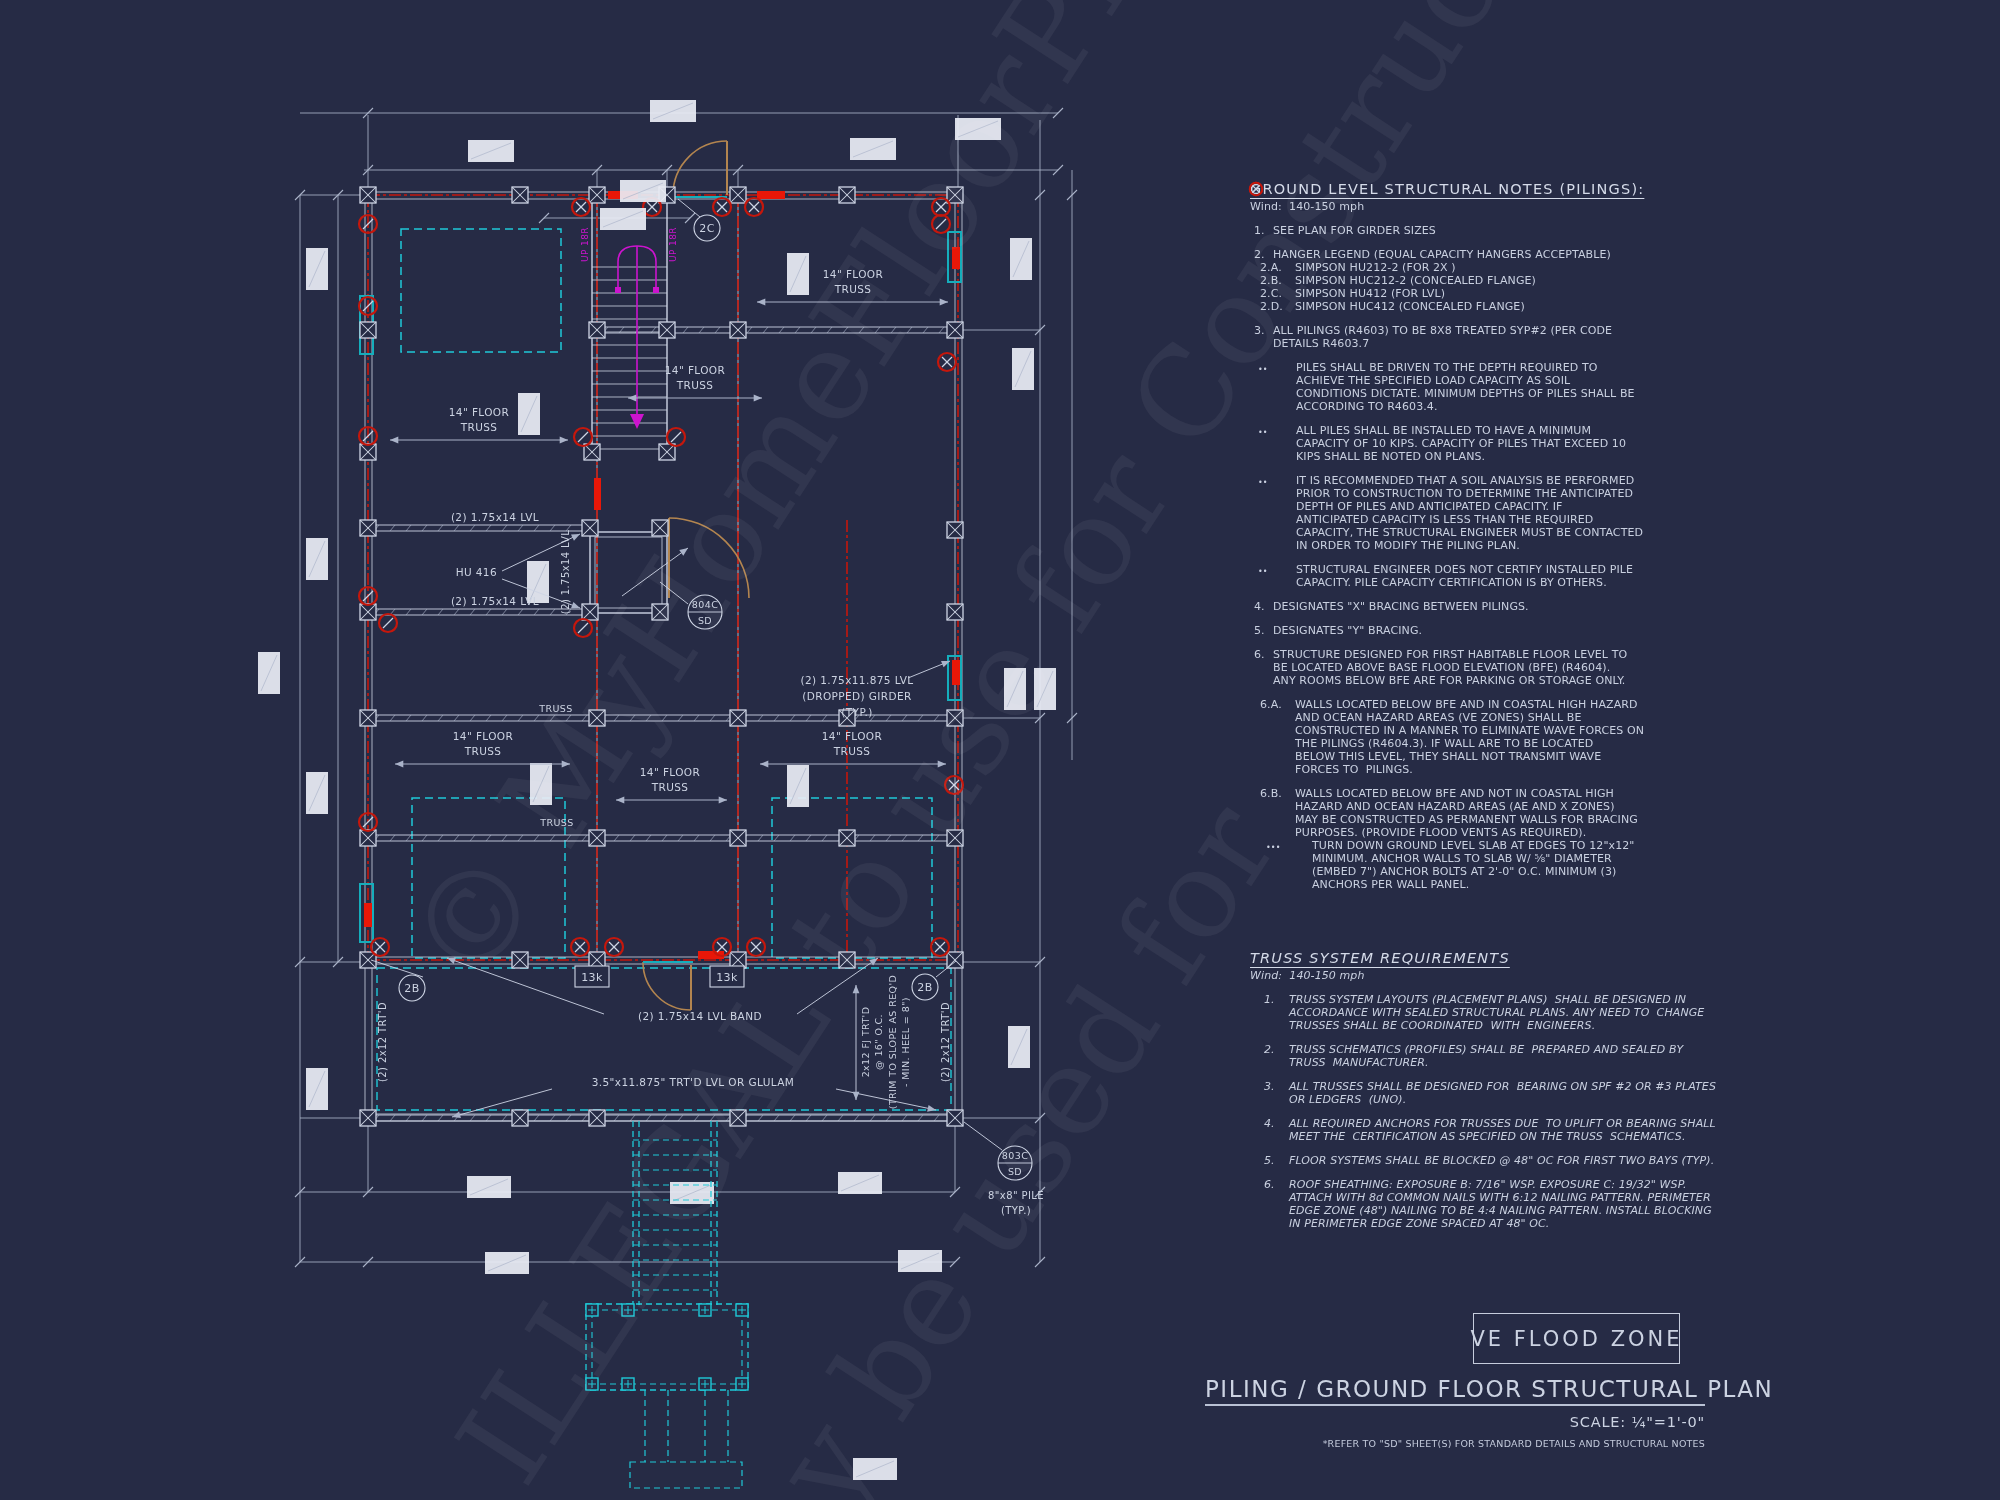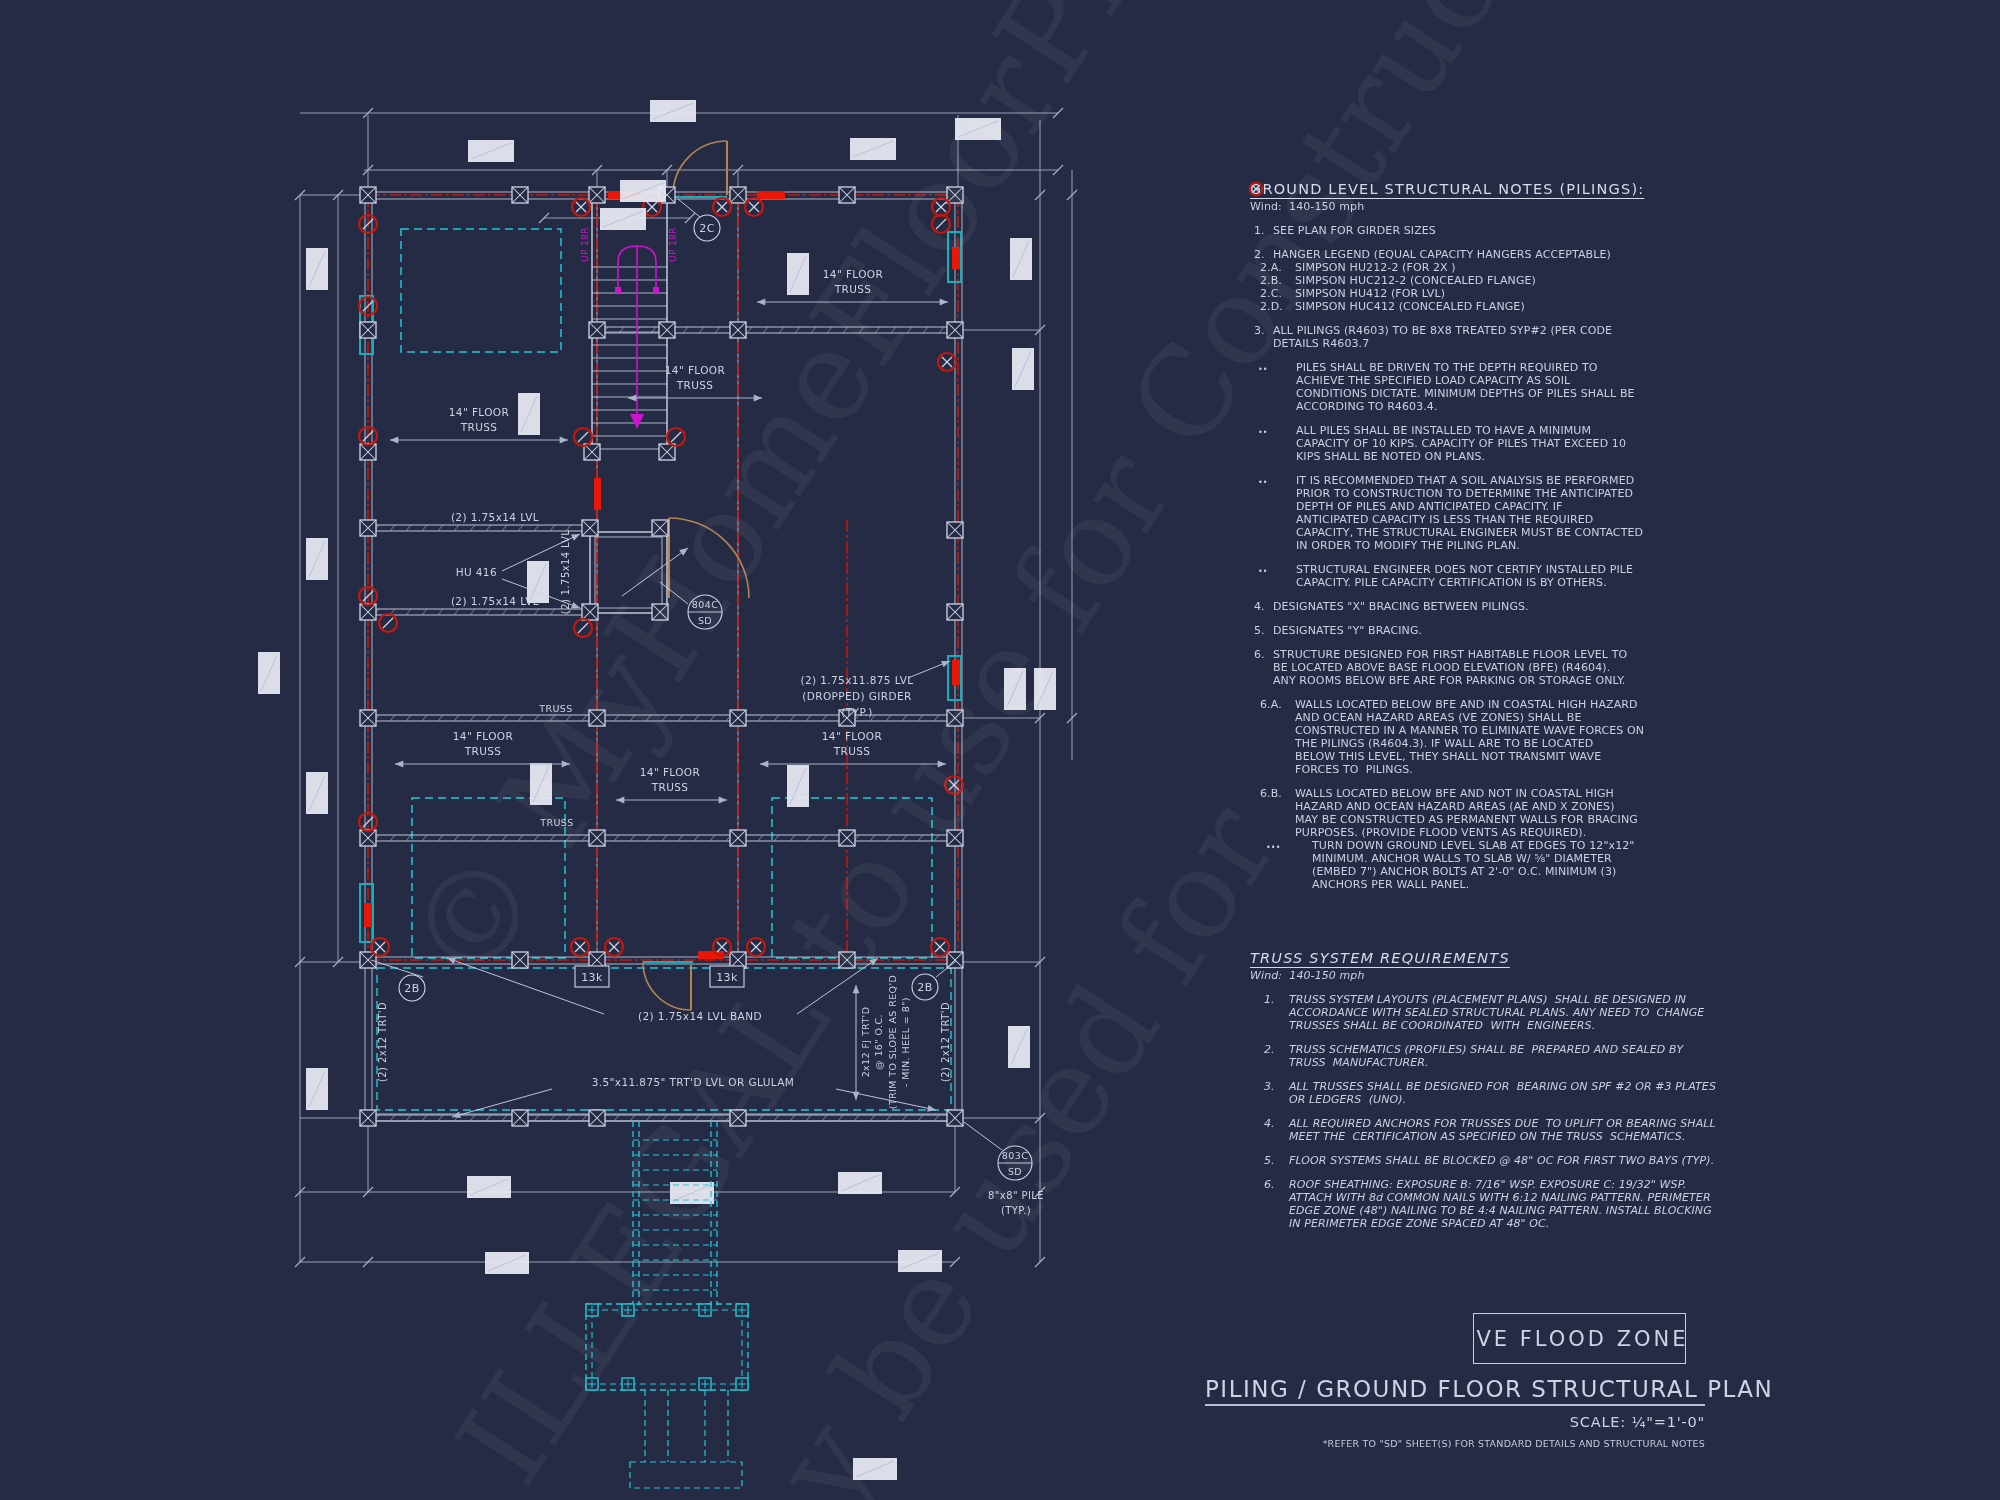--- a/index.html
+++ b/index.html
@@ -18,21 +18,21 @@
   .n-row.tight{margin-top:0;}
   .n-num{flex:0 0 19px;white-space:pre;}
   .n-row.sub{padding-left:10px;} .n-row.sub .n-num{flex:0 0 35px;}
   .n-row.bullet{padding-left:8px;} .n-row.bullet .n-num{flex:0 0 38px;font-size:8px;padding-top:2px;}
   .n-row.subbullet{padding-left:16px;} .n-row.subbullet .n-num{flex:0 0 46px;font-size:8px;padding-top:2px;}
   .n-row.trow{padding-left:14px;} .n-row.trow .n-num{flex:0 0 25px;}
   .n-icon{margin:-2px 6px 0 -2px;flex:0 0 17px;}
   .n-text div{white-space:pre;}
   .flood-box{position:absolute;left:1473px;top:1313px;width:205px;height:49px;border:1.5px solid #c6cddd;
              display:flex;align-items:center;justify-content:center;font-size:21px;letter-spacing:3px;
-             color:#ccd3e2;z-index:3;white-space:pre;padding-left:6px;}
+             color:#ccd3e2;z-index:3;white-space:pre;}
   .sheet-title{position:absolute;left:1205px;top:1376px;width:500px;text-align:right;font-size:23px;
                letter-spacing:1.5px;color:#ccd3e2;border-bottom:2px solid #b9c1d4;padding-bottom:2px;z-index:3;white-space:pre;}
   .sheet-scale{position:absolute;left:1205px;top:1414px;width:500px;text-align:right;font-size:14.5px;
                letter-spacing:.8px;color:#ccd3e2;z-index:3;white-space:pre;}
   .sheet-refer{position:absolute;left:1205px;top:1438px;width:500px;text-align:right;font-size:9.5px;
                letter-spacing:.2px;color:#c3cadb;z-index:3;white-space:pre;}
   .wm{position:absolute;white-space:nowrap;font-family:"DejaVu Serif",serif;
       color:rgba(255,255,255,.055);z-index:6;pointer-events:none;transform-origin:0 0;}
   #wm1{left:380px;top:930px;font-size:125px;transform:rotate(-57deg);}
   #wm2{left:430px;top:1430px;font-size:122px;transform:rotate(-57deg);}

